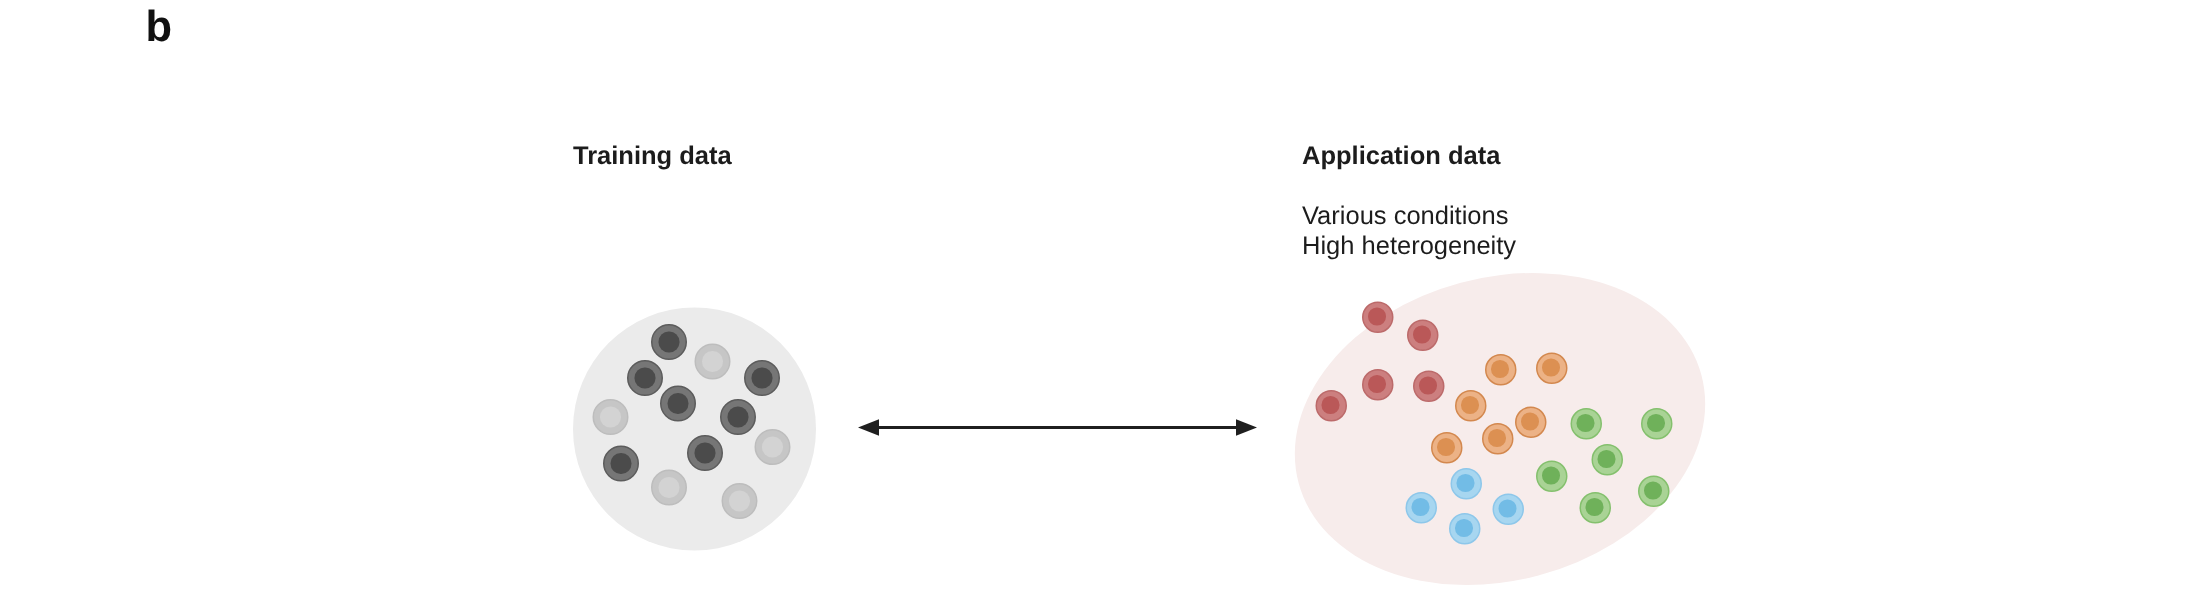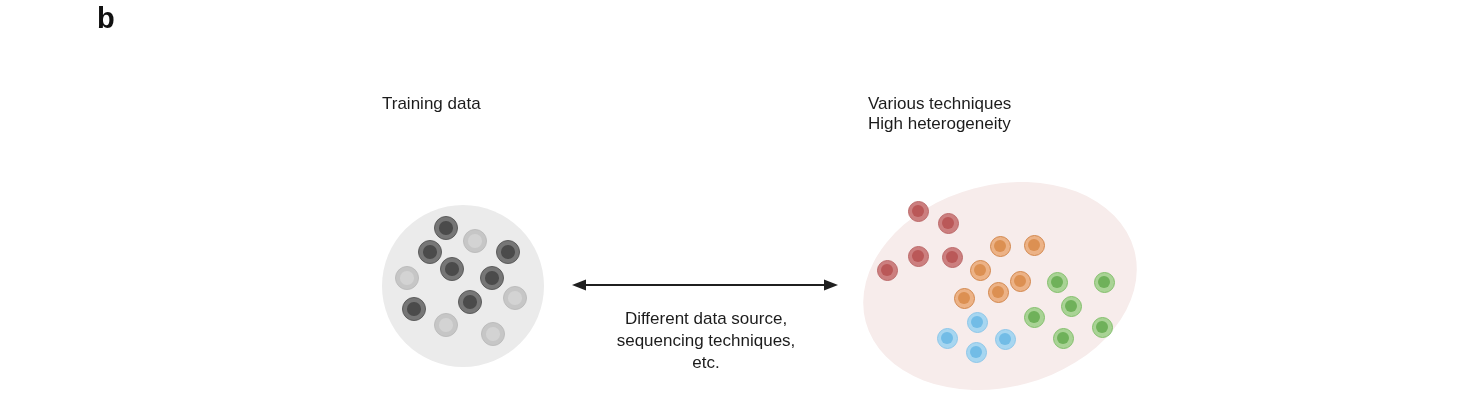--- a/index.html
+++ b/index.html
@@ -25,21 +25,21 @@
   }
   .text-block {
     position: absolute;
     top: 74px;
     color: #1c1c1c;
     font-size: 17px;
     line-height: 20px;
     white-space: pre-line;
   }
   .text-block .block-title {
-    font-weight: 400;
+    font-weight: 700;
   }
   #training-text { left: 382px; }
   #application-text { left: 868px; }
   .cluster {
     position: absolute;
   }
   #training-cluster {
     left: 382px;
     top: 205px;
     width: 162px;
@@ -90,21 +90,22 @@
 
 <div id="stage">
 
   <div class="panel-label">b</div>
 
   <div class="text-block" id="training-text">
     <div class="block-title">Training data</div>
   </div>
 
   <div class="text-block" id="application-text">
-    <div>Various techniques
+    <div class="block-title">Application data</div>
+    <div>Various conditions
 High heterogeneity</div>
   </div>
 
   <div class="cluster" id="training-cluster" style="background: rgb(235, 235, 235);"></div>
 
   <div class="cluster" id="application-cluster" style="background: rgb(247, 236, 235);"></div>
 
   <div id="cells-layer">
       <div class="cell" style="left: 434px; top: 216px; width: 24px; height: 24px; background: rgb(118, 118, 118); border-color: rgb(92, 92, 92);">
         <div class="nucleus" style="background: rgb(75, 75, 75);"></div>
@@ -206,17 +207,14 @@
         <div class="nucleus" style="background: rgb(114, 188, 230);"></div>
       </div>
     </div>
 
   <svg id="arrow-svg" width="266" height="16">
     <line id="arrow-line" x1="10" y1="8" x2="256" y2="8" stroke-width="2" stroke="#1f1f1f"></line>
     <polygon id="arrow-head-left" points="0,8 14,2.5 14,13.5" fill="#1f1f1f"></polygon>
     <polygon id="arrow-head-right" points="266,8 252,2.5 252,13.5" fill="#1f1f1f"></polygon>
   </svg>
 
-  <div class="arrow-label">Different data source,
-sequencing techniques,
-etc.</div>
 
 </div>
 
 </body></html>

